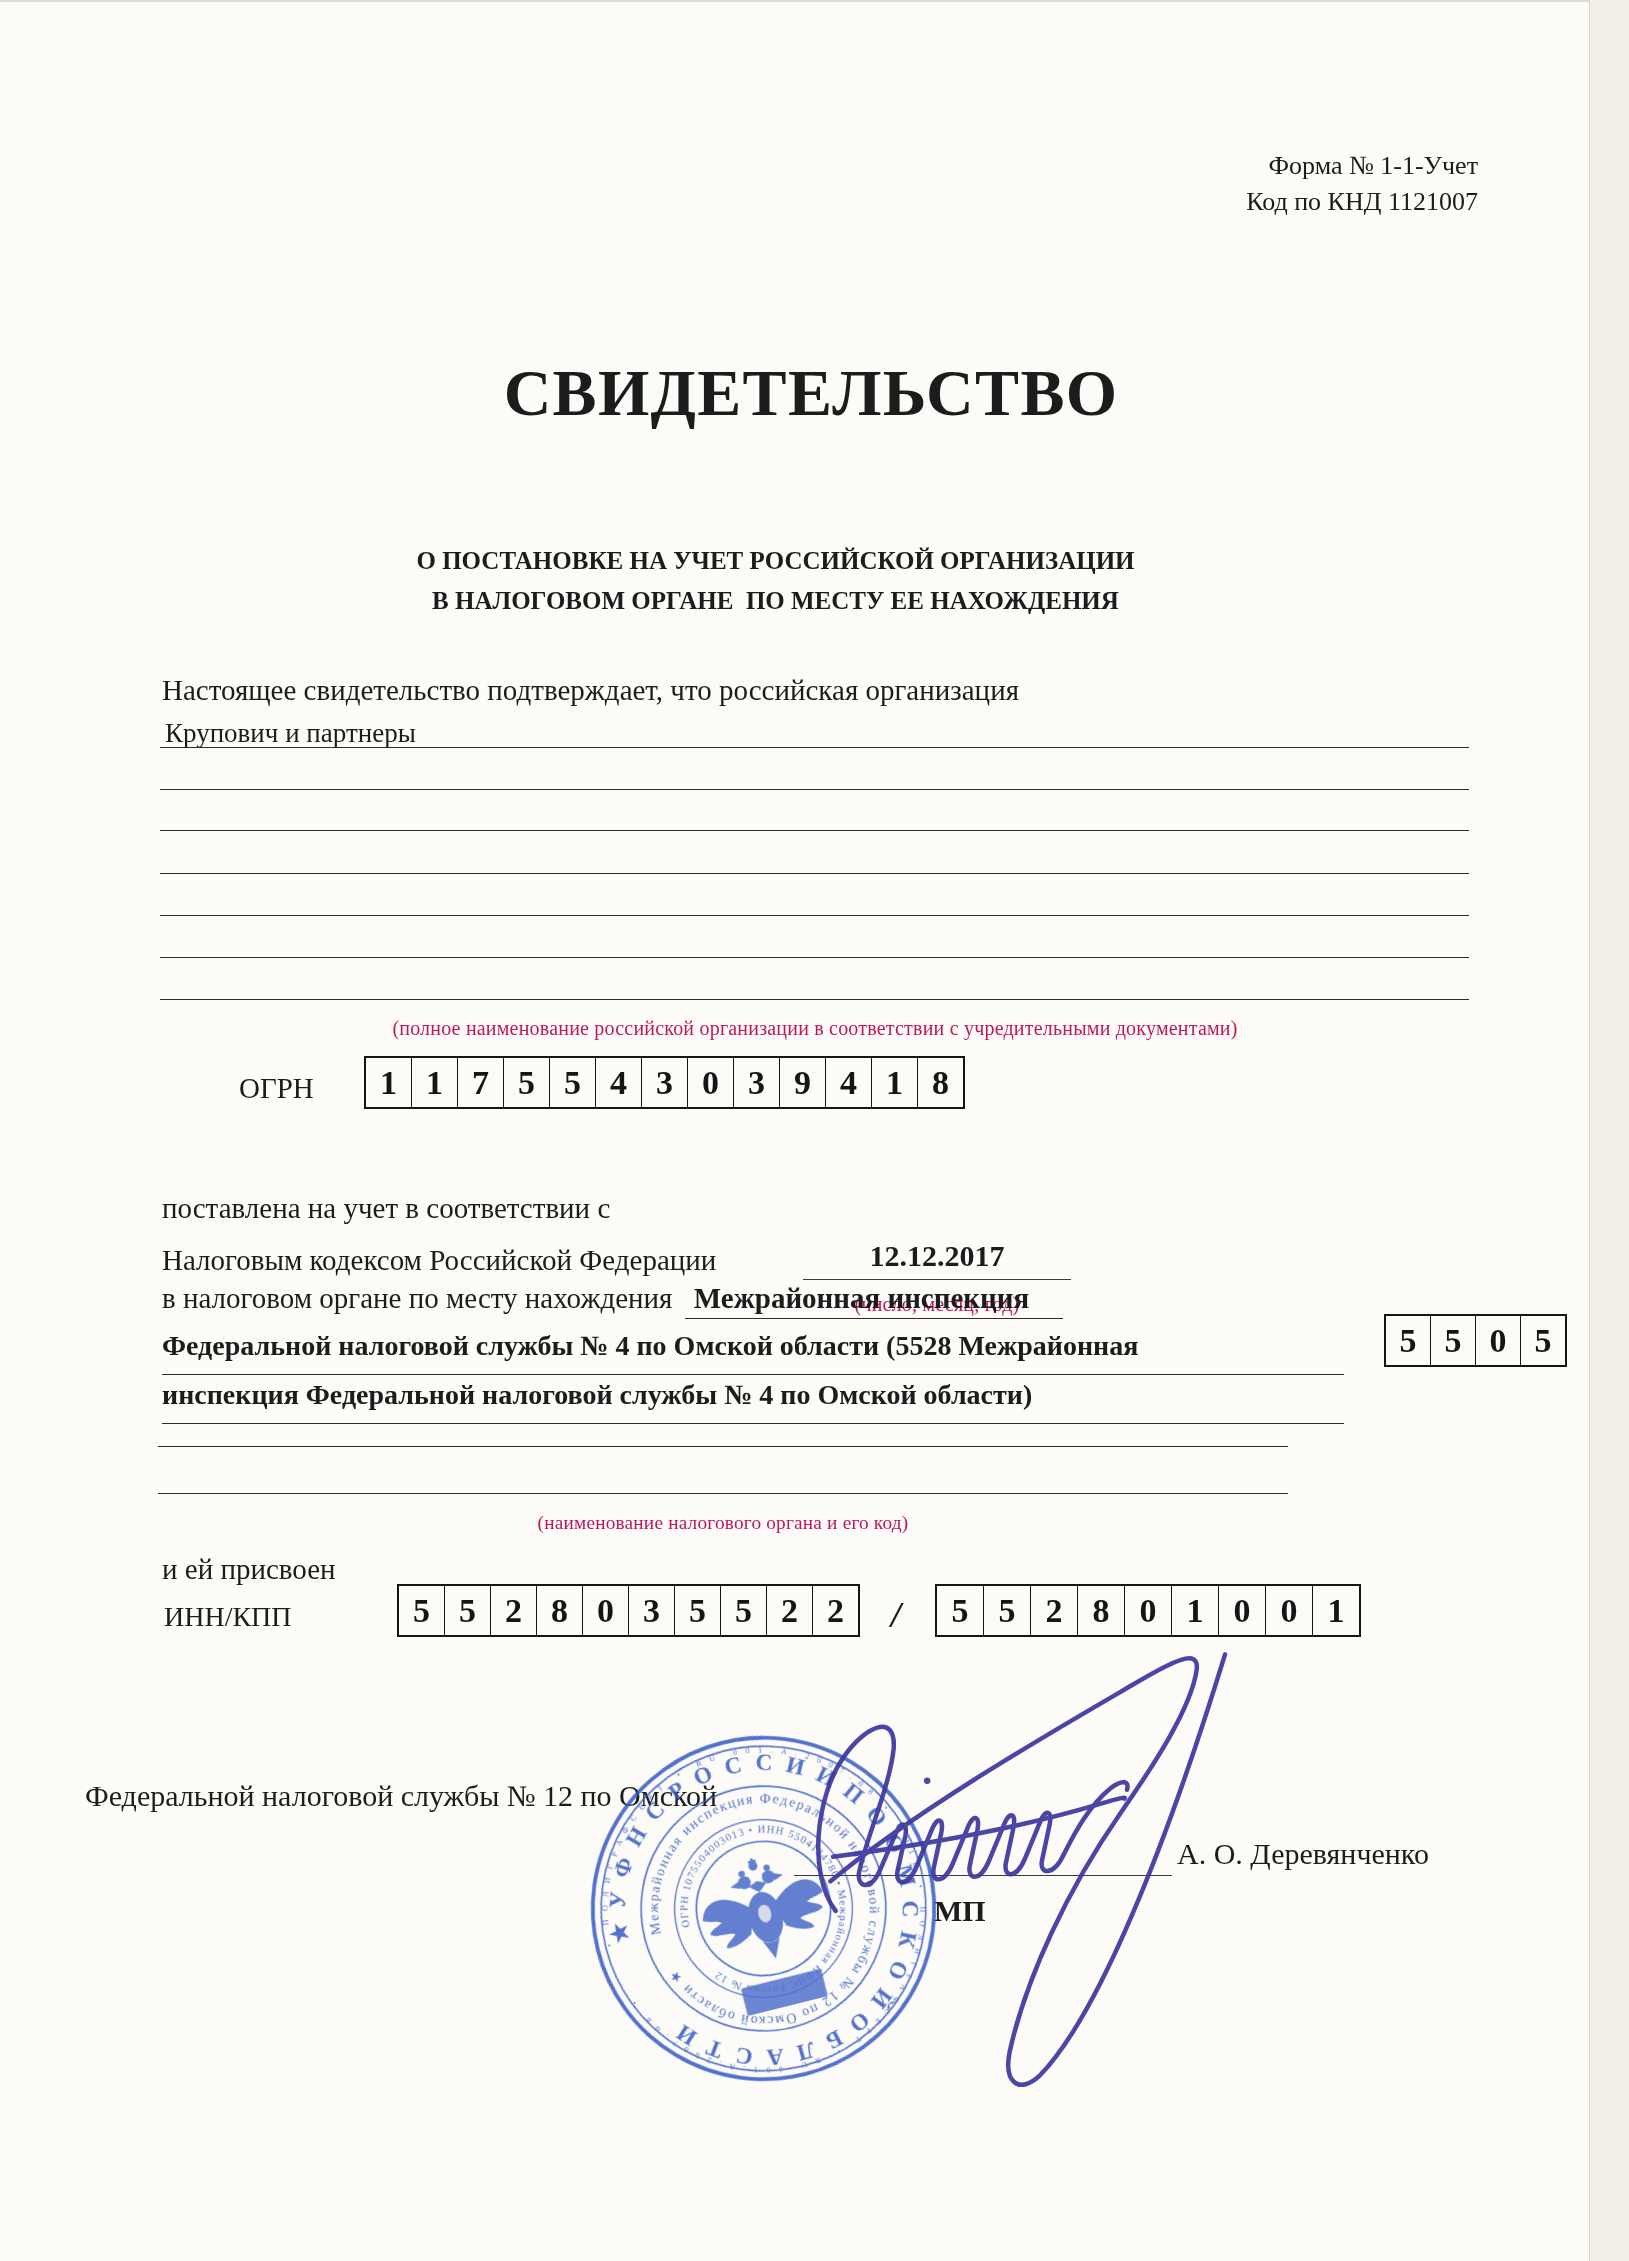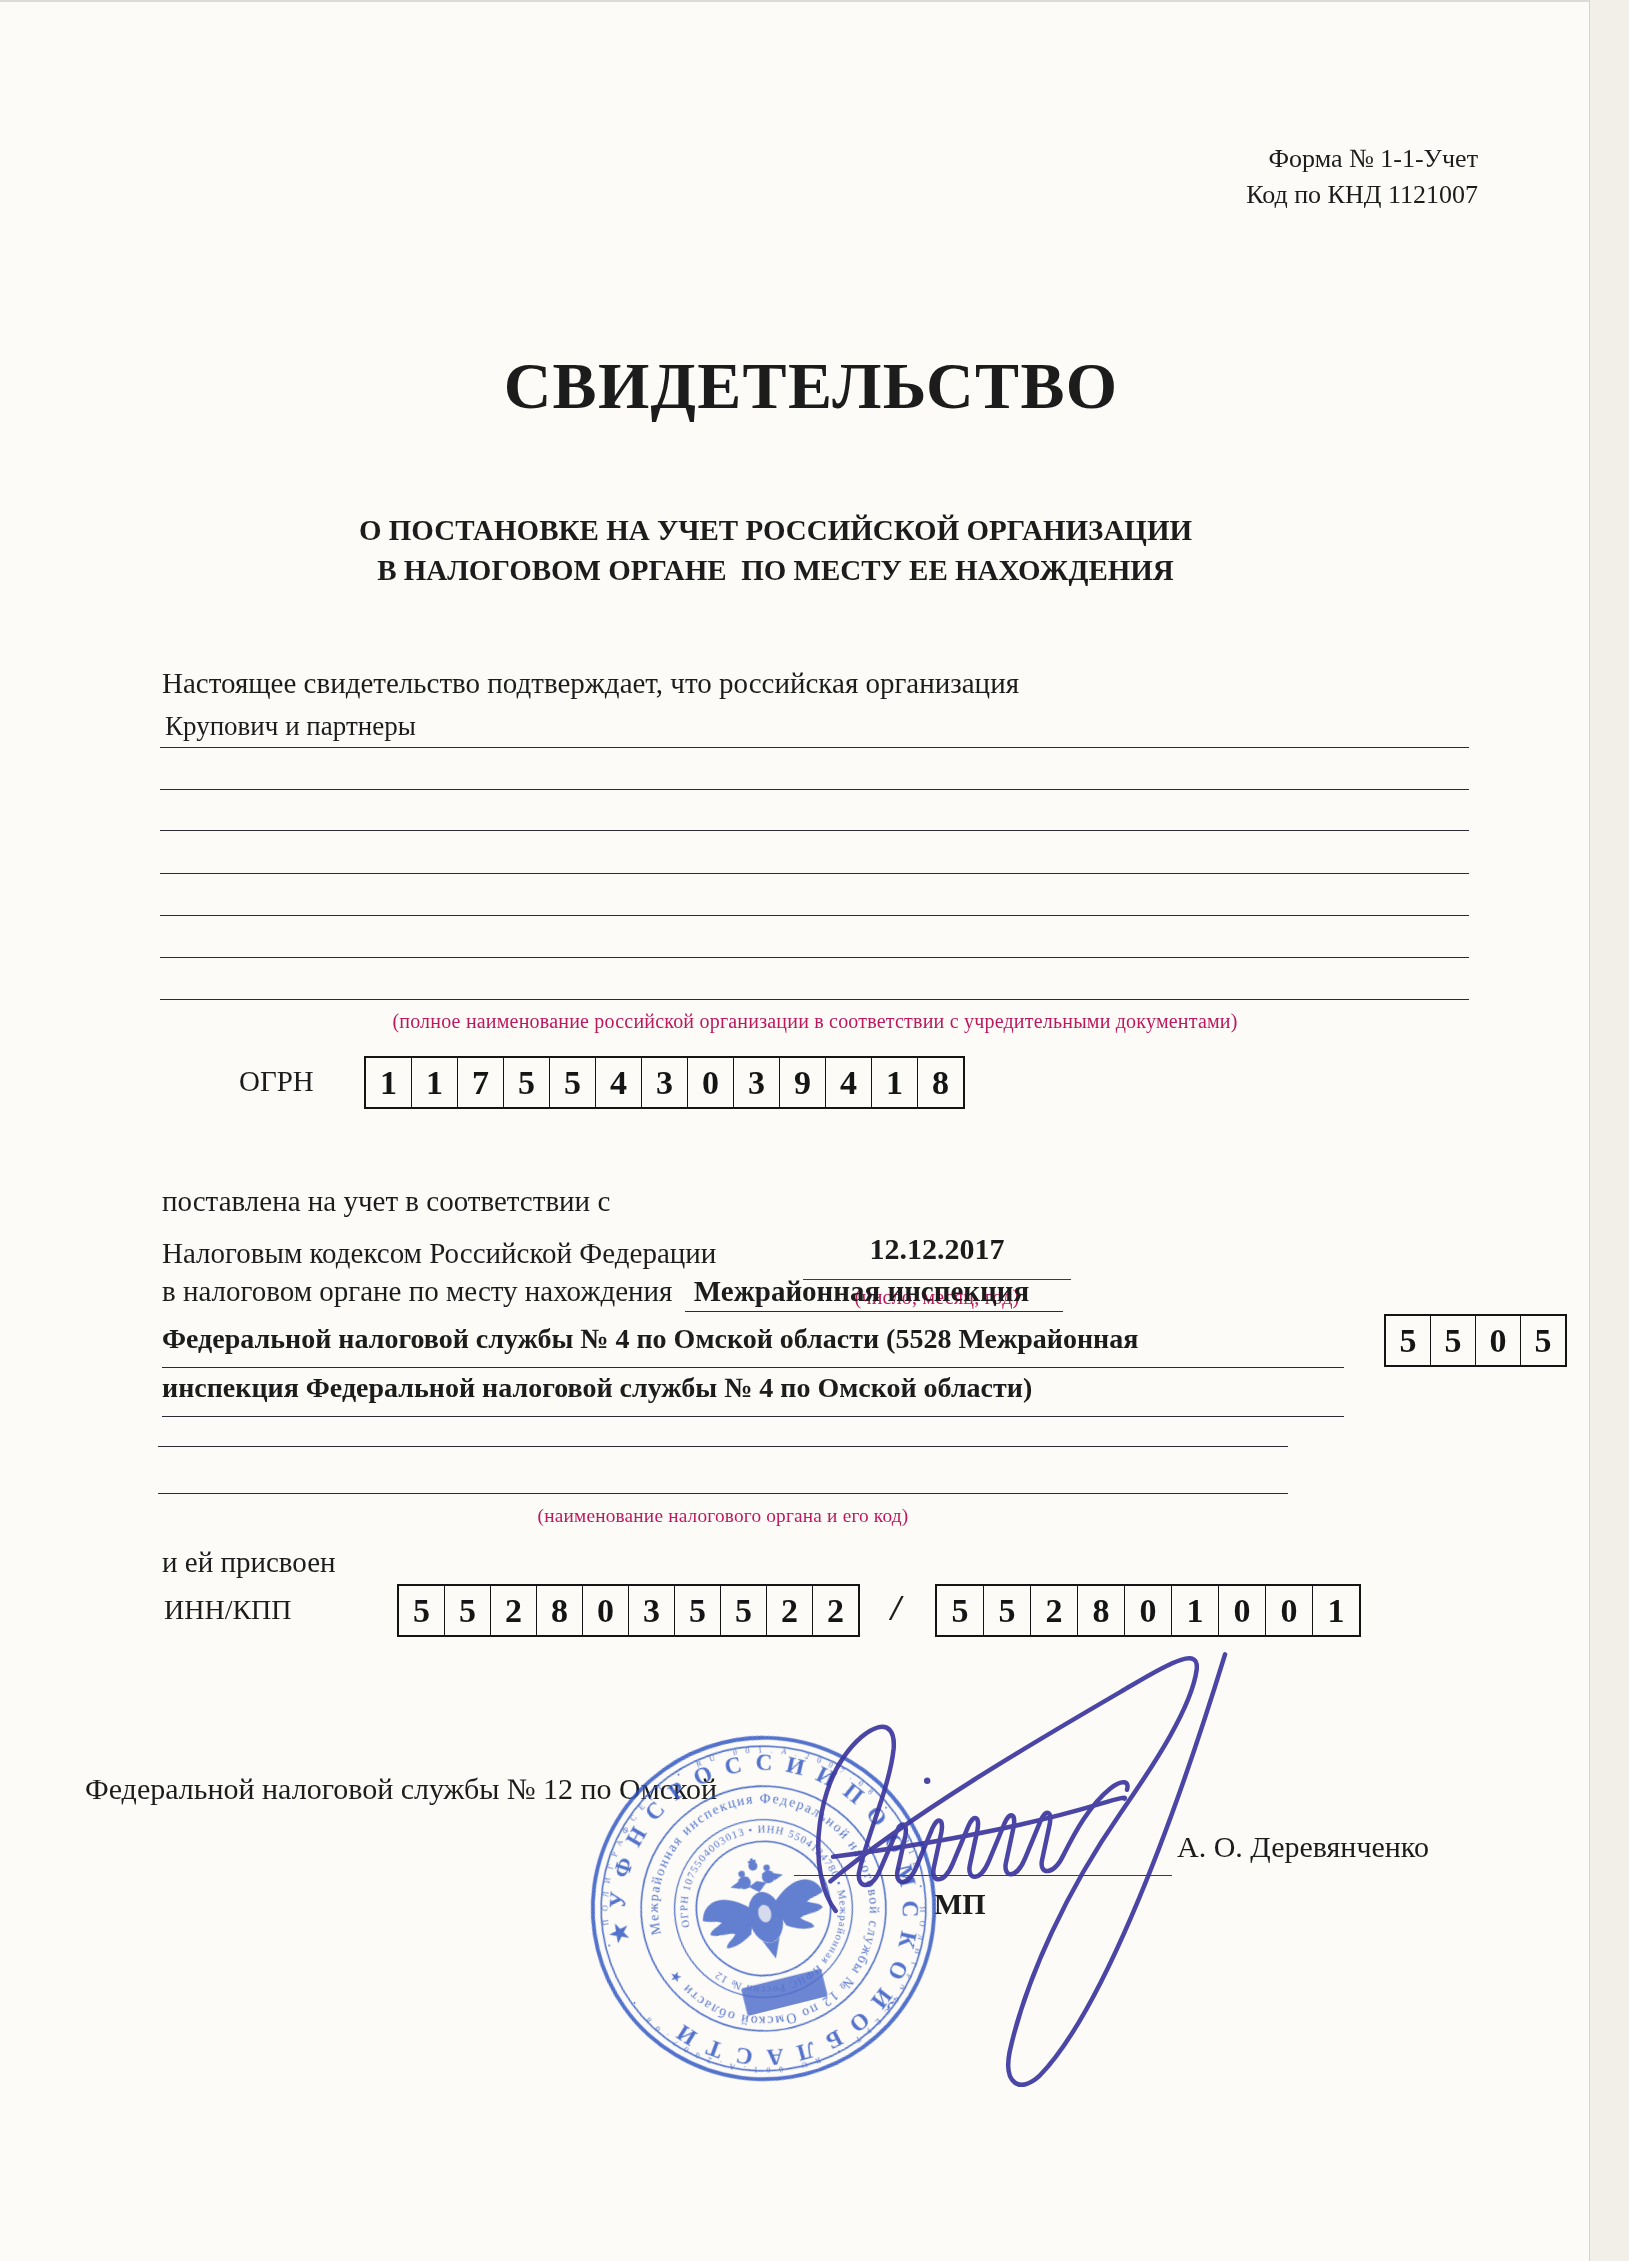--- a/index.html
+++ b/index.html
@@ -1,21 +1,21 @@
 <!DOCTYPE html>
 <html style="font-size:10.3px"><head>
 <meta charset="utf-8">
 <style>
   html,body{margin:0;padding:0;background:#e8e8e8;}
   .page{
     position:relative; width:1630px; height:2261px;
     background:#fcfbf7; overflow:hidden;
     font-family:"Liberation Serif", serif; color:#1c1c1c;
   }
-  .abs{position:absolute;}
+  .abs{position:absolute;margin-top:7px;}
   .b{font-weight:bold;}
   .rule{position:absolute;height:0;border-top:1.9px solid #2b2b33;}
   .thin-rule{position:absolute;height:0;border-top:1.3px solid #3a3a42;}
   .caption{font-size:20px;letter-spacing:0.2px;color:#be185d;}
   .cells{position:absolute;display:flex;border:2.6px solid #141414;}
   .cell{width:45px;height:49px;display:flex;align-items:center;justify-content:center;
         font-size:34px;font-weight:bold;border-left:1.9px solid #141414;color:#151515;}
   .cell:first-child{border-left:none;}
   .cells.inn .cell{width:45px;}
   .cells.kpp .cell{width:46px;}
@@ -36,21 +36,21 @@
   <div class="scan-edge"></div>
 
   <div class="abs" style="top:141px;right:152px;text-align:right;font-size:26px;line-height:36px;">
     <div>Форма № 1-1-Учет</div>
     <div>Код по КНД 1121007</div>
   </div>
 
 
   <div class="abs b" style="top:348px;left:0;width:1604px;text-align:center;font-size:66px;letter-spacing:1.3px;padding-left:9px;">СВИДЕТЕЛЬСТВО</div>
 
-  <div class="abs b" style="top:510px;left:0;width:1551px;text-align:center;font-size:29px;line-height:40px;">
+  <div class="abs b" style="top:534px;left:0;width:1551px;text-align:center;font-size:25px;line-height:40px;">
     <div>О ПОСТАНОВКЕ НА УЧЕТ РОССИЙСКОЙ ОРГАНИЗАЦИИ</div>
     <div>В НАЛОГОВОМ ОРГАНЕ&nbsp; ПО МЕСТУ ЕЕ НАХОЖДЕНИЯ</div>
   </div>
 
   <div class="abs" style="top:667px;left:162px;font-size:29px;">Настоящее свидетельство подтверждает, что российская организация</div>
 
   <div class="abs" style="top:711px;left:165px;font-size:27px;">Крупович и партнеры</div>
   <div class="rule" style="top:747px;left:160px;width:1309px;"></div>
 
   <div class="rule" style="top:789px;left:160px;width:1309px;"></div>

